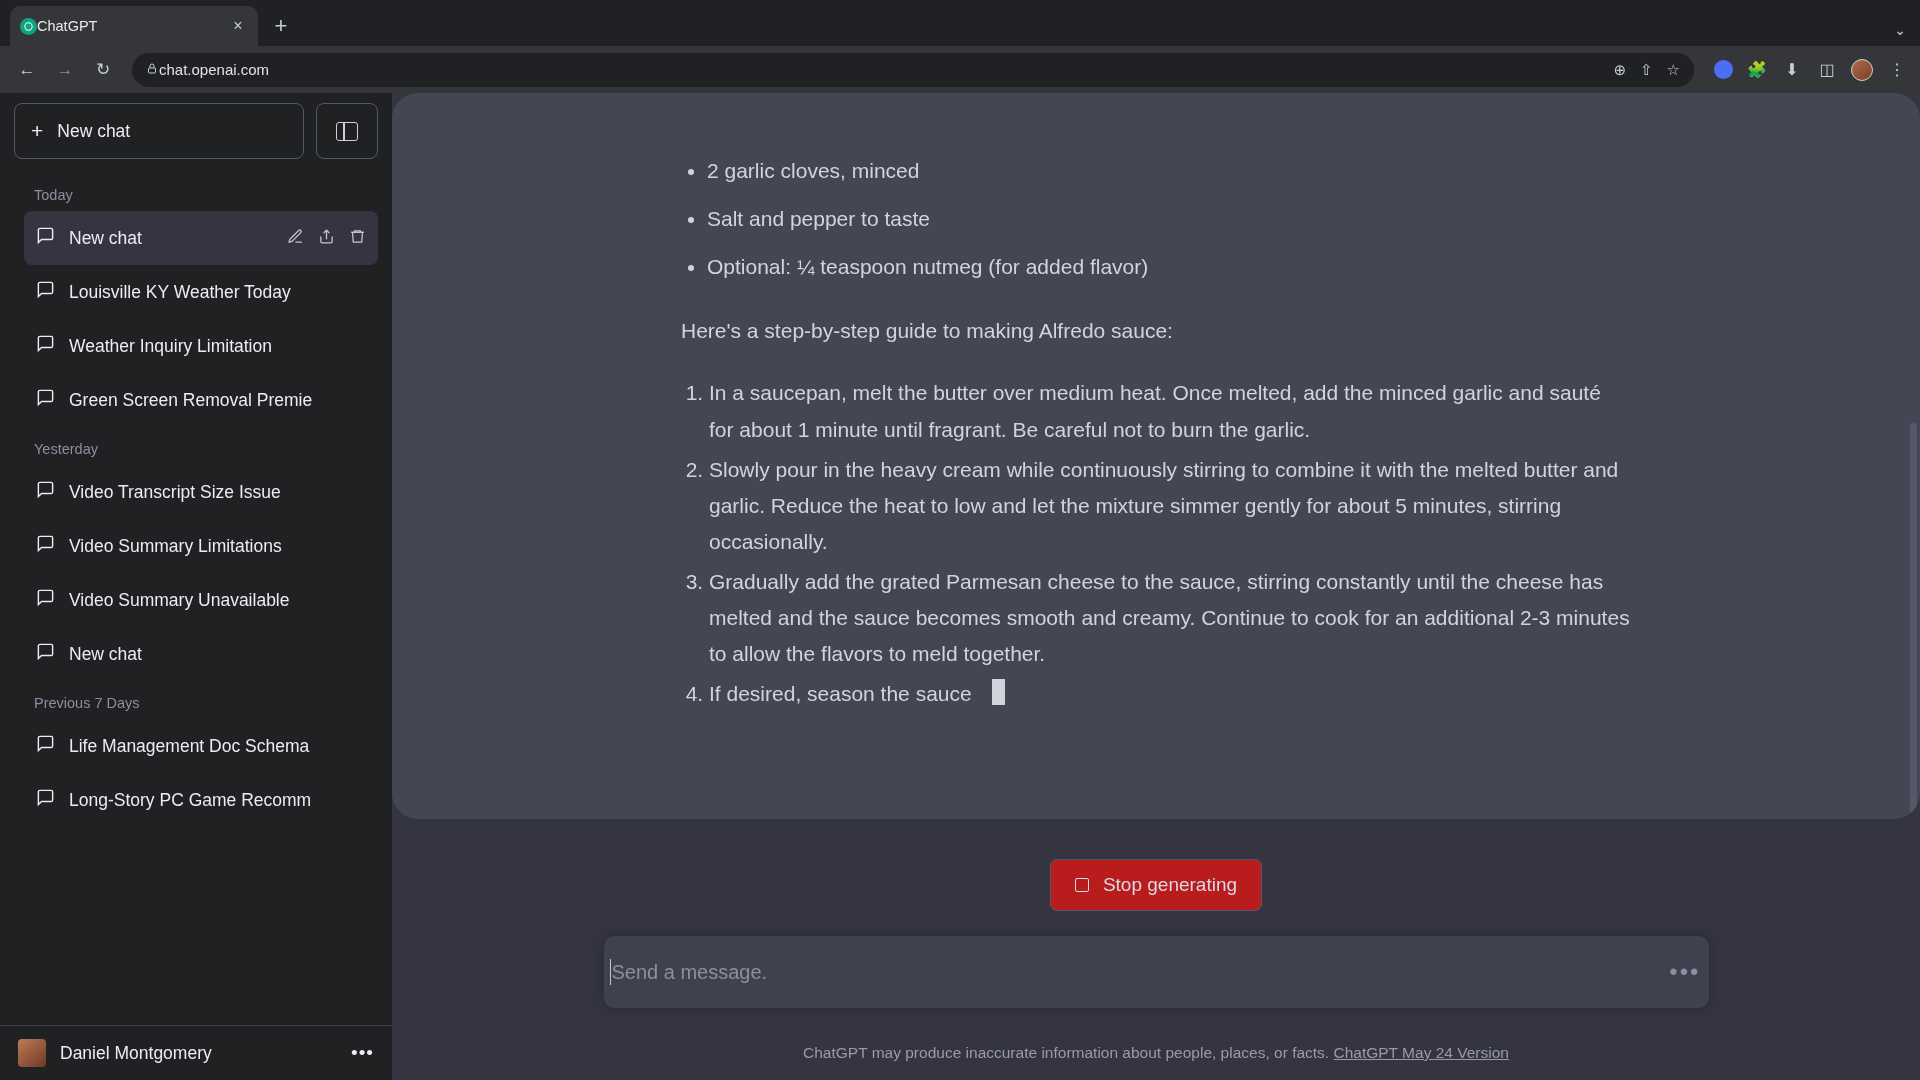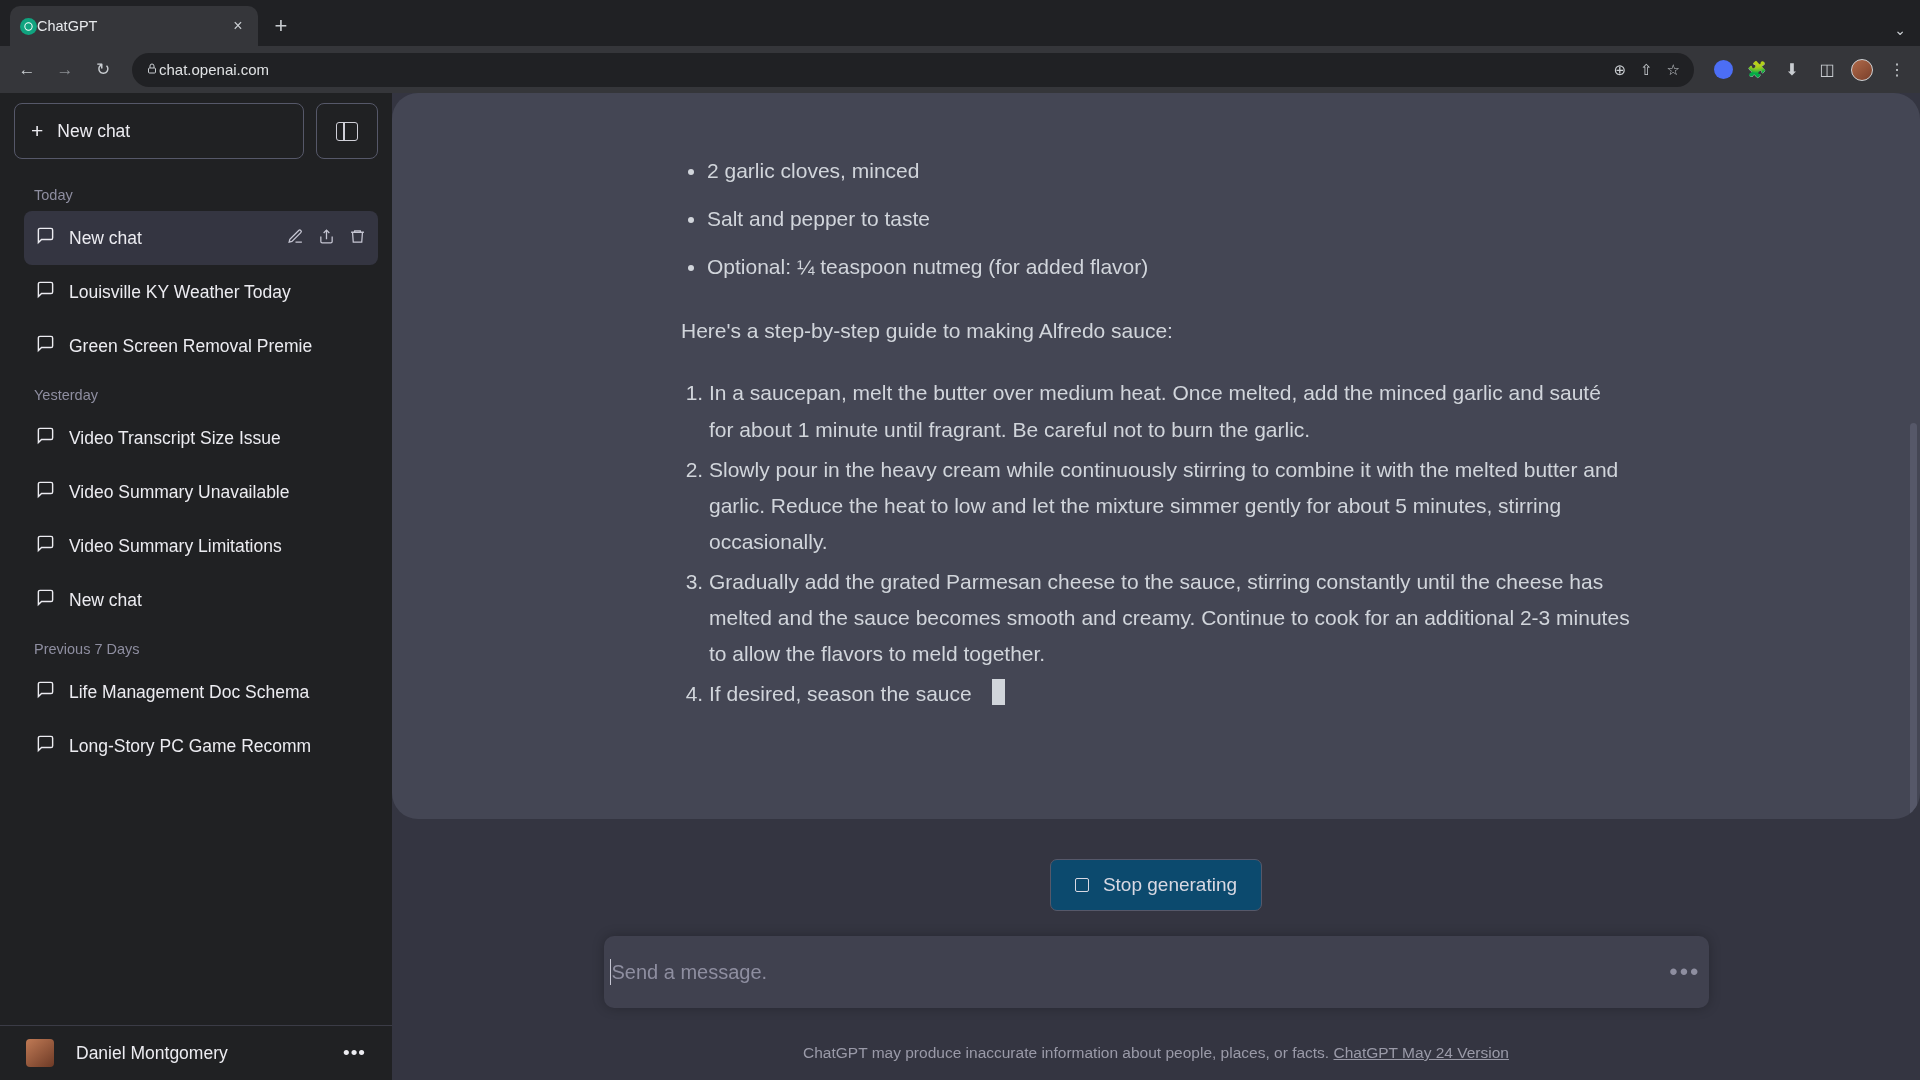--- a/index.html
+++ b/index.html
@@ -71,21 +71,21 @@
   .conv {
     display: flex; align-items: center; gap: 14px; height: 54px; padding: 0 12px;
     border-radius: 8px; color: #ececf1; font-size: 17.5px; position: relative; overflow: hidden;
   }
   .conv.active { background: #343541; }
   .conv .chat-icon { flex: 0 0 auto; }
   .conv .c-title { white-space: nowrap; overflow: hidden; flex: 1; }
   .conv .actions { display: flex; gap: 14px; margin-left: auto; }
   .conv .actions span { color: #c5c5d2; font-size: 16px; }
 
-  .sb-bottom { border-top: 1px solid #3b3c46; padding: 13px 26px; display: flex; align-items: center; gap: 22px; }
+  .sb-bottom { border-top: 1px solid #3b3c46; padding: 13px 18px; display: flex; align-items: center; gap: 14px; }
   .sb-bottom .uava { width: 28px; height: 28px; border-radius: 4px; background: linear-gradient(140deg,#c07a55,#6d3a26); flex: 0 0 auto; }
   .sb-bottom .uname { color: #ececf1; font-size: 17.5px; flex: 1; }
   .sb-bottom .dots { color: #ececf1; font-size: 19px; letter-spacing: 1px; }
 
   
   .main { flex: 1; display: flex; flex-direction: column; min-width: 0; position: relative; background: #343541; }
   .msg-scroll { flex: 1; overflow: hidden; background: #444654; position: relative; border-radius: 26px; }
   .msg-inner { max-width: 1030px; margin: 0 auto; padding: 60px 40px 40px 40px; color: #d1d5db; font-size: 21px; line-height: 1.72; }
   .msg-inner ul { margin: 0 0 28px 26px; }
   .msg-inner ul li { margin-bottom: 12px; list-style: disc; }
@@ -93,21 +93,21 @@
   .msg-inner ol li { margin-bottom: 4px; }
   .msg-inner p { margin: 26px 0 0 0; }
   .cursor-block { display: inline-block; width: 13px; height: 26px; background: #d1d5db; vertical-align: -4px; margin-left: 20px; }
 
   .scrollbar { position: absolute; right: 3px; top: 330px; width: 7px; height: 520px; background: #565869; border-radius: 4px; }
 
   .composer-area { background: #343541; padding: 40px 0 18px 0; }
   .stop-wrap { display: flex; justify-content: center; }
   .stop-btn {
     display: inline-flex; align-items: center; gap: 14px; border: 1px solid #565869;
-    background: #0c4a6e; color: #d9d9e3; border-radius: 7px; padding: 14px 24px; font-size: 19px;
+    background: #b91c1c; color: #d9d9e3; border-radius: 7px; padding: 14px 24px; font-size: 19px;
   }
   .stop-square { width: 14px; height: 14px; border: 1.8px solid #d9d9e3; border-radius: 2px; }
   .input-row { max-width: 1145px; margin: 25px auto 0 auto; padding: 0 20px; }
   .input-box {
     background: #40414f; border-radius: 10px; height: 72px; display: flex; align-items: center;
     padding: 0 8px; box-shadow: 0 0 12px rgba(0,0,0,.25);
   }
   .input-box .placeholder { color: #8e8ea0; font-size: 20px; flex: 1; position: relative; }
   .input-box .placeholder::before { content: ""; position: absolute; left: -2px; top: -2px; height: 26px; width: 1.5px; background: #c5c5d2; }
   .input-box .send-dots { color: #8e8ea0; font-size: 24px; letter-spacing: 2px; }
@@ -210,41 +210,47 @@
         <div class="conv">
           <span class="chat-icon"><svg width="19" height="19" viewBox="0 0 24 24" fill="none" stroke="#ececf1" stroke-width="1.8">
                 <path d="M21 15a2 2 0 0 1-2 2H7l-4 4V5a2 2 0 0 1 2-2h14a2 2 0 0 1 2 2z"></path>
               </svg></span>
           <span class="c-title">Louisville KY Weather Today</span>
         </div>
         <div class="conv">
           <span class="chat-icon"><svg width="19" height="19" viewBox="0 0 24 24" fill="none" stroke="#ececf1" stroke-width="1.8">
                 <path d="M21 15a2 2 0 0 1-2 2H7l-4 4V5a2 2 0 0 1 2-2h14a2 2 0 0 1 2 2z"></path>
               </svg></span>
+          <span class="c-title">Weather Inquiry Limitation</span>
+        </div>
+        <div class="conv">
+          <span class="chat-icon"><svg width="19" height="19" viewBox="0 0 24 24" fill="none" stroke="#ececf1" stroke-width="1.8">
+                <path d="M21 15a2 2 0 0 1-2 2H7l-4 4V5a2 2 0 0 1 2-2h14a2 2 0 0 1 2 2z"></path>
+              </svg></span>
           <span class="c-title">Green Screen Removal Premie</span>
         </div>
 
         <div class="section-label">Yesterday</div>
         <div class="conv">
           <span class="chat-icon"><svg width="19" height="19" viewBox="0 0 24 24" fill="none" stroke="#ececf1" stroke-width="1.8">
                 <path d="M21 15a2 2 0 0 1-2 2H7l-4 4V5a2 2 0 0 1 2-2h14a2 2 0 0 1 2 2z"></path>
               </svg></span>
           <span class="c-title">Video Transcript Size Issue</span>
         </div>
         <div class="conv">
           <span class="chat-icon"><svg width="19" height="19" viewBox="0 0 24 24" fill="none" stroke="#ececf1" stroke-width="1.8">
                 <path d="M21 15a2 2 0 0 1-2 2H7l-4 4V5a2 2 0 0 1 2-2h14a2 2 0 0 1 2 2z"></path>
               </svg></span>
+          <span class="c-title">Video Summary Limitations</span>
+        </div>
+        <div class="conv">
+          <span class="chat-icon"><svg width="19" height="19" viewBox="0 0 24 24" fill="none" stroke="#ececf1" stroke-width="1.8">
+                <path d="M21 15a2 2 0 0 1-2 2H7l-4 4V5a2 2 0 0 1 2-2h14a2 2 0 0 1 2 2z"></path>
+              </svg></span>
           <span class="c-title">Video Summary Unavailable</span>
-        </div>
-        <div class="conv">
-          <span class="chat-icon"><svg width="19" height="19" viewBox="0 0 24 24" fill="none" stroke="#ececf1" stroke-width="1.8">
-                <path d="M21 15a2 2 0 0 1-2 2H7l-4 4V5a2 2 0 0 1 2-2h14a2 2 0 0 1 2 2z"></path>
-              </svg></span>
-          <span class="c-title">Video Summary Limitations</span>
         </div>
         <div class="conv">
           <span class="chat-icon"><svg width="19" height="19" viewBox="0 0 24 24" fill="none" stroke="#ececf1" stroke-width="1.8">
                 <path d="M21 15a2 2 0 0 1-2 2H7l-4 4V5a2 2 0 0 1 2-2h14a2 2 0 0 1 2 2z"></path>
               </svg></span>
           <span class="c-title">New chat</span>
         </div>
 
         <div class="section-label">Previous 7 Days</div>
         <div class="conv">

